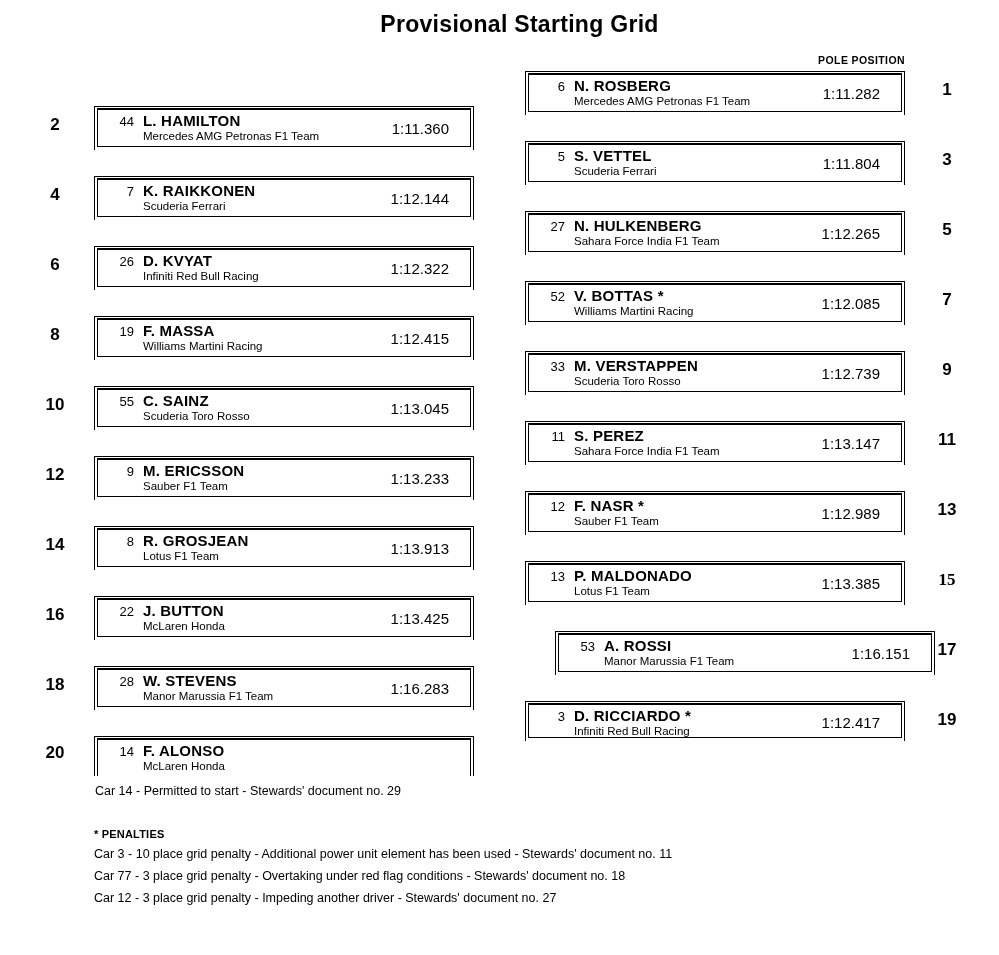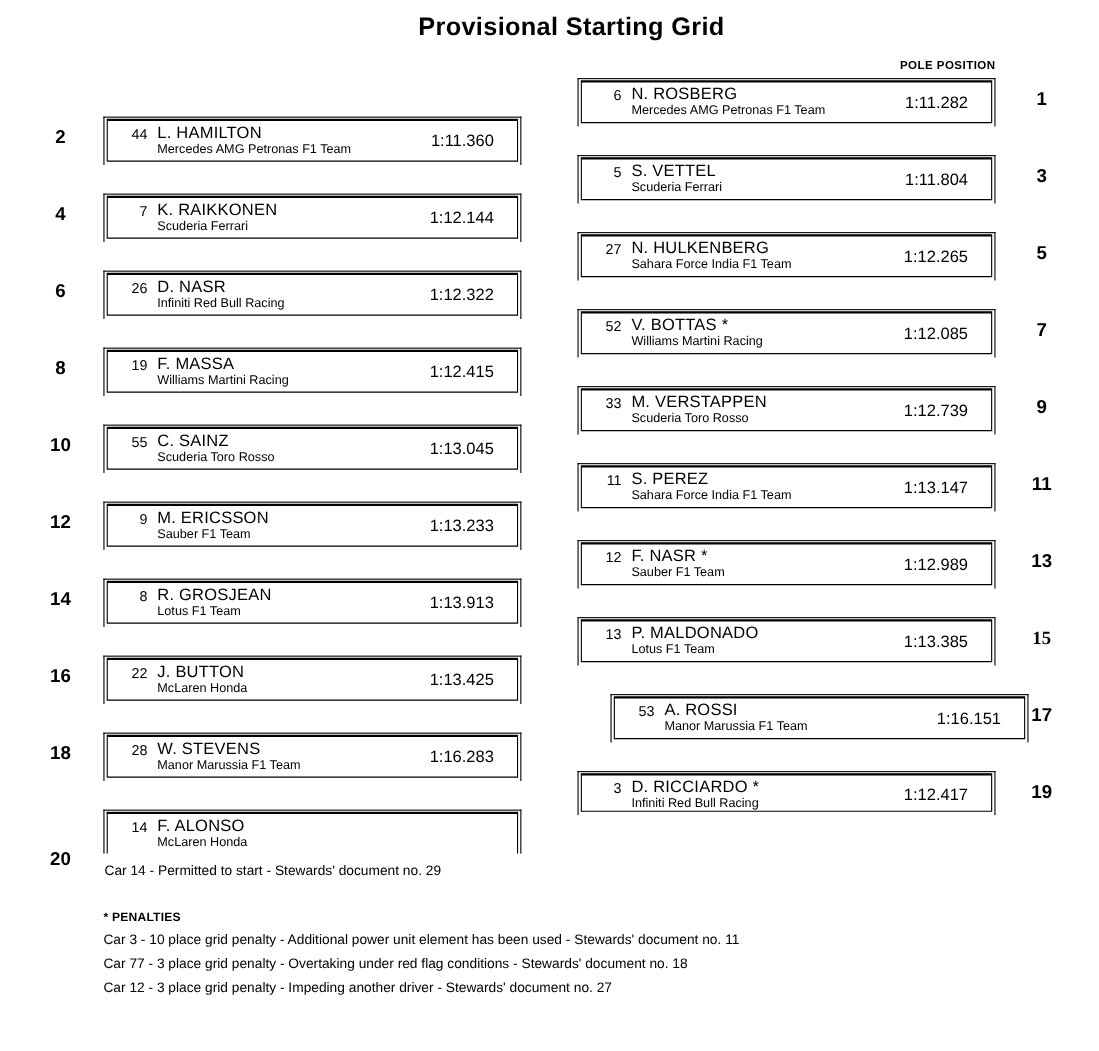--- a/index.html
+++ b/index.html
@@ -68,21 +68,21 @@
     width: 36px;
     text-align: right;
     font-size: 13px;
     line-height: 16px;
     padding-top: 2px;
   }
   .driver-block { flex: 1; min-width: 0; margin-left: 9px; }
   .driver-name {
     display: block;
     font-size: 15px;
-    font-weight: normal;
+    font-weight: bold;
     line-height: 17px;
     letter-spacing: 0.2px;
     white-space: nowrap;
   }
   .team-name {
     display: block;
     font-size: 11.5px;
     line-height: 14px;
     white-space: nowrap;
   }
@@ -253,21 +253,21 @@
         <span class="team-name">Scuderia Ferrari</span>
       </span>
       <span class="lap-time">1:12.144</span>
     </div>
   </div>
 <div class="pos-num" style="left: 32px; top: 255px;">6</div>
   <div class="slot-outer" style="left: 94px; top: 246px;">
     <div class="slot-inner">
       <span class="car-num">26</span>
       <span class="driver-block">
-        <span class="driver-name">D. NASR</span>
+        <span class="driver-name">D. KVYAT</span>
         <span class="team-name">Infiniti Red Bull Racing</span>
       </span>
       <span class="lap-time">1:12.322</span>
     </div>
   </div>
 <div class="pos-num" style="left: 32px; top: 325px;">8</div>
   <div class="slot-outer" style="left: 94px; top: 316px;">
     <div class="slot-inner">
       <span class="car-num">19</span>
       <span class="driver-block">
@@ -325,21 +325,21 @@
   <div class="slot-outer" style="left: 94px; top: 666px;">
     <div class="slot-inner">
       <span class="car-num">28</span>
       <span class="driver-block">
         <span class="driver-name">W. STEVENS</span>
         <span class="team-name">Manor Marussia F1 Team</span>
       </span>
       <span class="lap-time">1:16.283</span>
     </div>
   </div>
-<div class="pos-num" style="left: 32px; top: 771px;">20</div>
+<div class="pos-num" style="left: 32px; top: 743px;">20</div>
   <div class="slot-outer bottom-open" style="left: 94px; top: 736px;">
     <div class="slot-inner bottom-open">
       <span class="car-num">14</span>
       <span class="driver-block">
         <span class="driver-name">F. ALONSO</span>
         <span class="team-name">McLaren Honda</span>
       </span>
       <span class="lap-time"></span>
     </div>
   </div>

